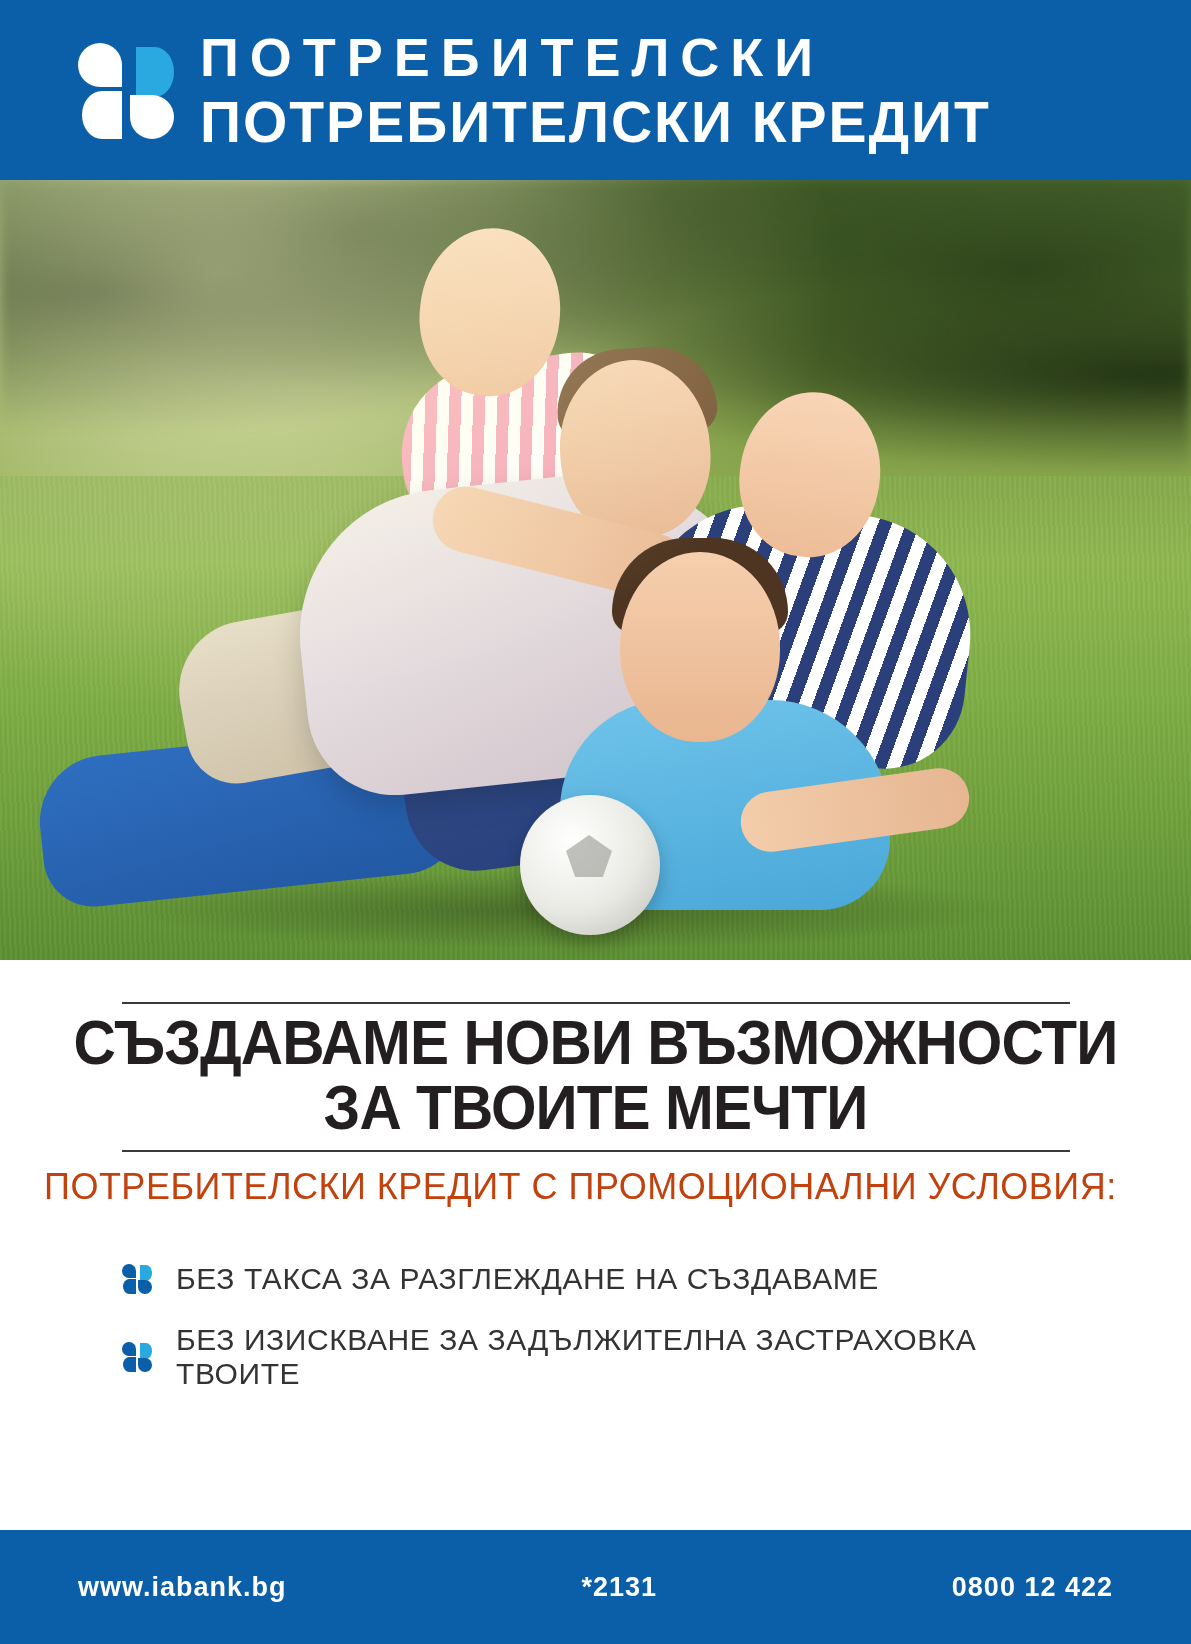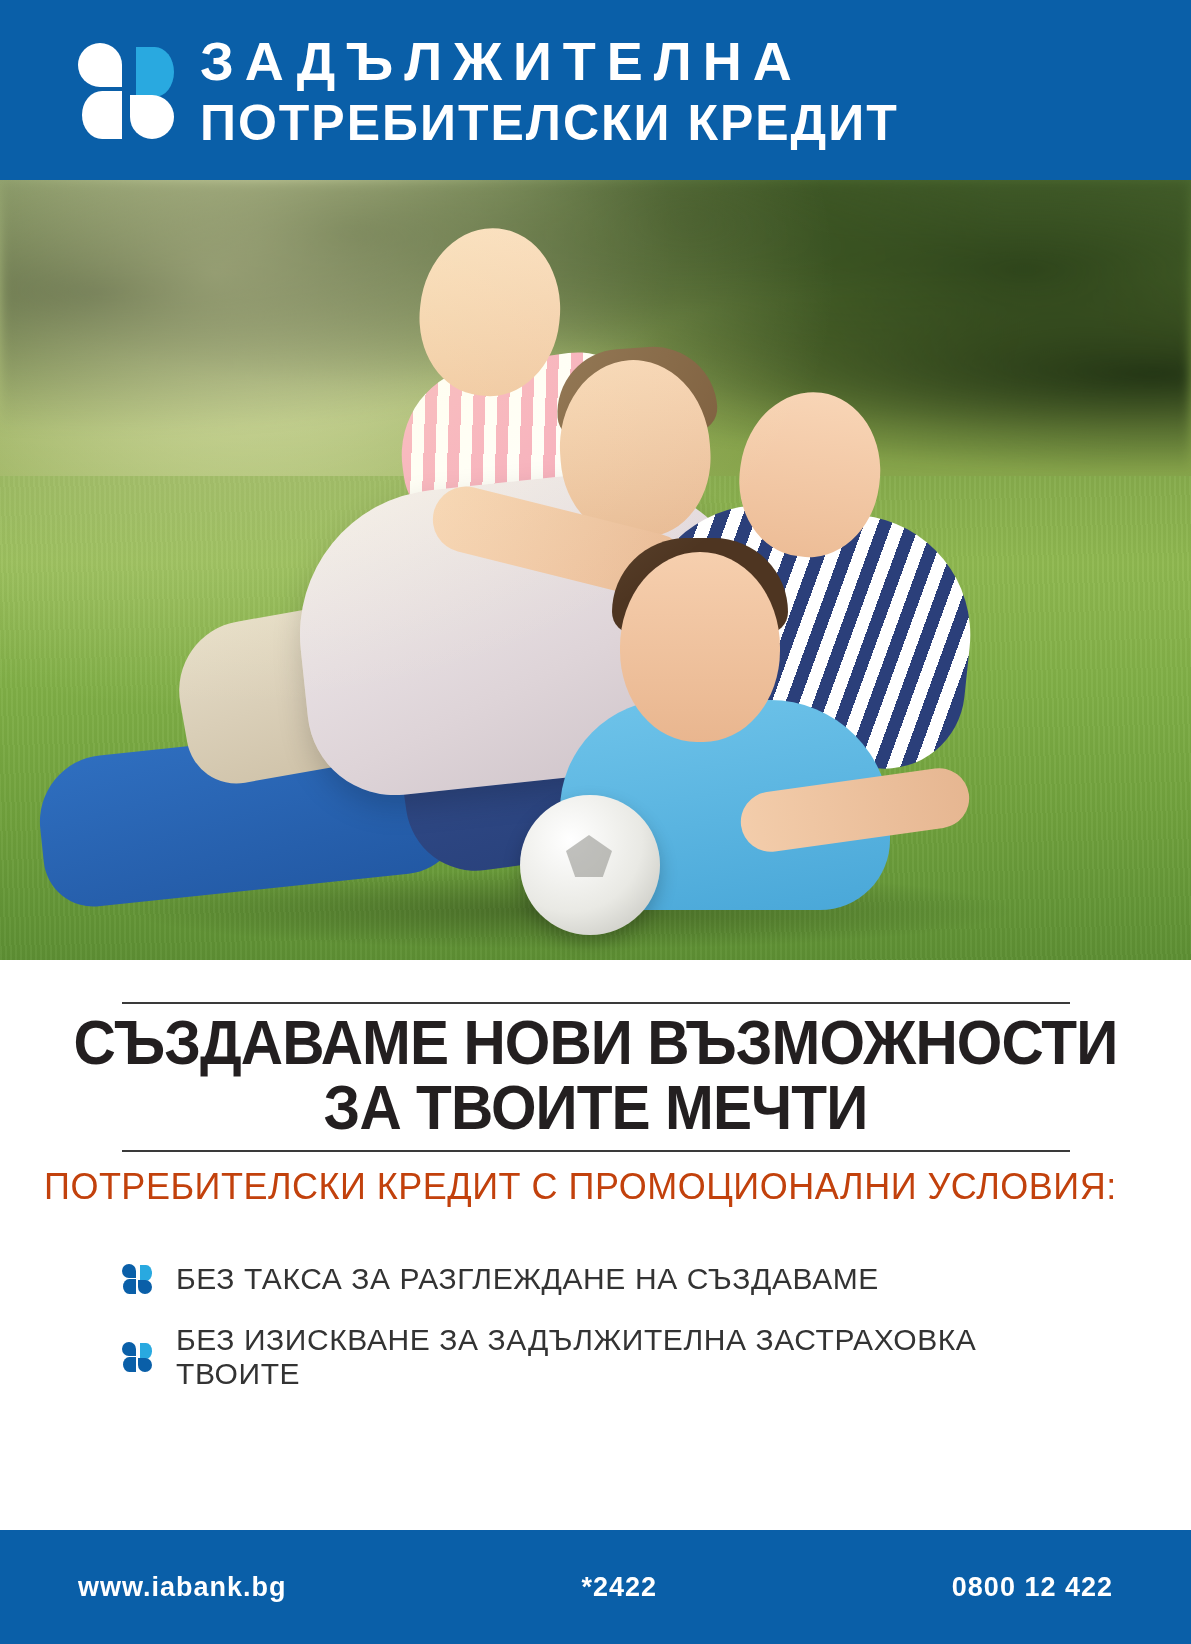--- a/index.html
+++ b/index.html
@@ -53,21 +53,21 @@
   .header-line1 {
     color: #ffffff;
     font-size: 54px;
     font-weight: bold;
     letter-spacing: 11px;
     line-height: 1.04;
     white-space: nowrap;
   }
   .header-line2 {
     color: #ffffff;
-    font-size: 50px;
+    font-size: 57px;
     font-weight: bold;
     letter-spacing: 2px;
     line-height: 1.04;
     white-space: nowrap;
     margin-top: 8px;
   }
 
   
   .hero {
     position: absolute;
@@ -409,21 +409,21 @@
   <div class="header">
     <div class="logo-mark">
       <div class="glyph on-blue">
         <span class="q q1"></span>
         <span class="q q2"></span>
         <span class="q q3"></span>
         <span class="q q4"></span>
       </div>
     </div>
     <div class="header-text">
-      <div class="header-line1">ЗАДЪЛЖИТЕЛНА</div>
+      <div class="header-line1">ПОТРЕБИТЕЛСКИ</div>
       <div class="header-line2">ПОТРЕБИТЕЛСКИ КРЕДИТ</div>
     </div>
   </div>
 
   <div class="hero">
     <div class="hero-sky"></div>
     <div class="hero-trees"></div>
     <div class="hero-grass"></div>
     <div class="fam f-shadow"></div>
     <div class="fam f-jeans"></div>
@@ -485,18 +485,18 @@
         </span>
         <span class="bullet-text">БЕЗ ИЗИСКВАНЕ ЗА ЗАДЪЛЖИТЕЛНА ЗАСТРАХОВКА ТВОИТЕ</span>
       </div>
 
     </div>
   </div>
 
   <div class="footer">
     <div class="footer-inner">
       <span class="footer-item">www.iabank.bg</span>
-      <span class="footer-item footer-center">*2422</span>
+      <span class="footer-item footer-center">*2131</span>
       <span class="footer-item">0800 12 422</span>
     </div>
   </div>
 
 </div>
 
 </body></html>

